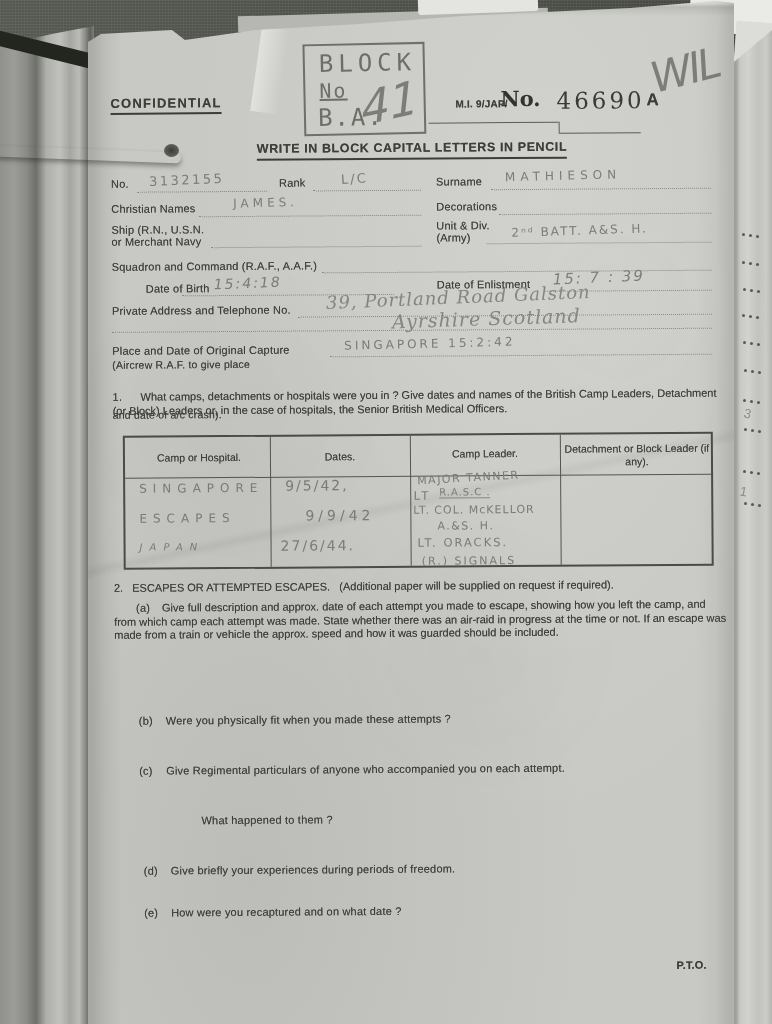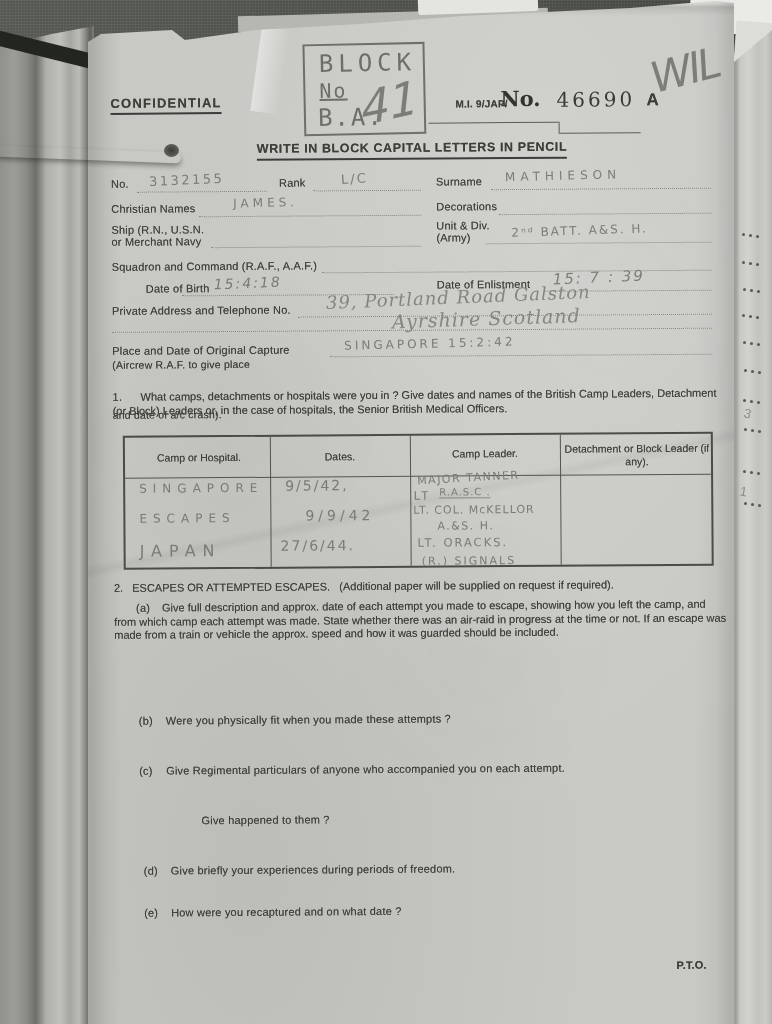--- a/index.html
+++ b/index.html
@@ -110,21 +110,21 @@
 
     <div class="stamp-box">
       <div class="stamp-txt" style="left:14px; top:4px;  font-size:24px; letter-spacing:5px;">BLOCK</div>
       <div class="stamp-txt" style="left:14px; top:33px; font-size:20px; letter-spacing:2px; text-decoration:underline;">No</div>
       <div class="stamp-txt" style="left:12px; top:58px; font-size:24px; letter-spacing:2px;">B.A.</div>
     </div>
     <div class="hw" style="left:362px; top:76px; font-size:46px; font-style:italic; transform:rotate(-12deg) skewX(-8deg); color:rgba(110,110,104,.85);">41</div>
 
     <div class="lbl" style="left:437px; top:99px; font-size:10px; font-weight:bold;padding-left:20px;">M.I. 9/JAP/</div>
     <div class="serif" style="position:absolute; left:502px; top:87px; font-size:21px; font-weight:bold; color:#33332f;">No.</div>
-    <div class="serif" style="position:absolute; left:558px; top:89px; font-size:20px; letter-spacing:3px; color:#3a3a36;">46690</div>
+    <div class="serif" style="position:absolute; left:558px; top:89px; font-size:23px; letter-spacing:3px; color:#3a3a36;">46690</div>
     <div class="lbl" style="left:648px; top:92px; font-size:17px; font-weight:bold;">A</div>
     <div class="hw" style="left:652px; top:48px; font-size:42px; font-style:italic; letter-spacing:-3px; transform:rotate(-14deg); color:rgba(105,105,100,.8);">WIL</div>
     <div class="solidline" style="left:430px; top:123px; width:130px;"></div>
     <div style="position:absolute; left:560px; top:123px; height:11px; border-left:1.5px solid #5c5c56;"></div>
     <div class="solidline" style="left:560px; top:134px; width:82px;"></div>
 
     <div class="lbl" style="left:258px; top:141px; font-weight:bold; font-size:12.5px; letter-spacing:.6px; border-bottom:2px solid #3c3c3a; padding-bottom:3px;">WRITE IN BLOCK CAPITAL LETTERS IN PENCIL</div>
 
     <div class="lbl" style="left:112px; top:176px;">No.</div>
     <div class="dotline" style="left:138px; top:190px; width:130px;"></div>
@@ -195,41 +195,41 @@
       <div class="hw" style="left:160px; top:41px;  font-size:14px; letter-spacing:2px;">9/5/42,</div>
       <div class="hw" style="left:292px; top:36px;  font-size:11px; letter-spacing:1.5px; transform:rotate(-3deg);">MAJOR TANNER</div>
       <div class="hw" style="left:288px; top:53px;  font-size:13px;font-family:Liberation Mono, monospace;">LT</div>
       <div class="hw" style="left:314px; top:51px;  font-size:10px; letter-spacing:1px; border-bottom:1px solid rgba(120,120,114,.8);">R.A.S.C .</div>
 
       <div class="hw" style="left:14px;  top:74px;  font-size:12px; letter-spacing:6px;">ESCAPES</div>
       <div class="hw" style="left:160px; top:71px;  font-size:14px; letter-spacing:4px;margin-left:20px;">9/9/42</div>
       <div class="hw" style="left:288px; top:68px;  font-size:11px; letter-spacing:1px;">LT. COL. McKELLOR</div>
       <div class="hw" style="left:312px; top:84px;  font-size:11px; letter-spacing:1.5px;">A.&amp;S. H.</div>
 
-      <div class="hw" style="left:14px;  top:104px; font-size:16px; letter-spacing:7px;">JAPAN</div>
+      <div class="hw" style="left:14px;  top:104px; font-size:10px; letter-spacing:7px;font-style:italic;">JAPAN</div>
       <div class="hw" style="left:155px; top:101px; font-size:14px; letter-spacing:2px;">27/6/44.</div>
       <div class="hw" style="left:292px; top:100px; font-size:11.5px; letter-spacing:2px;">LT. ORACKS.</div>
       <div class="hw" style="left:296px; top:119px; font-size:11px; letter-spacing:2px;">(R.) SIGNALS</div>
     </div>
 
     <div class="para" style="left:112px; top:580px; width:610px; white-space:nowrap;">
       <span>2.</span>&nbsp;&nbsp;
       <span>ESCAPES OR ATTEMPTED ESCAPES.</span>&nbsp;&nbsp;
       <span>(Additional paper will be supplied on request if required).</span>
     </div>
     <div class="para" style="left:112px; top:600px; width:612px; text-indent:48px;">Give full description and approx. date of each attempt you made to escape, showing how you left the camp, and from which camp each attempt was made.  State whether there was an air-raid in progress at the time or not.  If an escape was made from a train or vehicle the approx. speed and how it was guarded should be included.</div>
     <div class="lbl" style="left:134px; top:600px;">(a)</div>
 
     <div class="lbl" style="left:136px; top:713px;">(b)</div>
     <div class="lbl" style="left:163px; top:713px;">Were you physically fit when you made these attempts ?</div>
 
     <div class="lbl" style="left:136px; top:763px;">(c)</div>
     <div class="lbl" style="left:163px; top:763px;">Give Regimental particulars of anyone who accompanied you on each attempt.</div>
 
-    <div class="lbl" style="left:198px; top:813px;">Give happened to them ?</div>
+    <div class="lbl" style="left:198px; top:813px;">What happened to them ?</div>
 
     <div class="lbl" style="left:140px; top:863px;">(d)</div>
     <div class="lbl" style="left:167px; top:863px;">Give briefly your experiences during periods of freedom.</div>
 
     <div class="lbl" style="left:140px; top:905px;">(e)</div>
     <div class="lbl" style="left:167px; top:905px;">How were you recaptured and on what date ?</div>
 
     <div class="lbl" style="left:672px; top:961px; font-weight:bold;">P.T.O.</div>
   </div>
 

